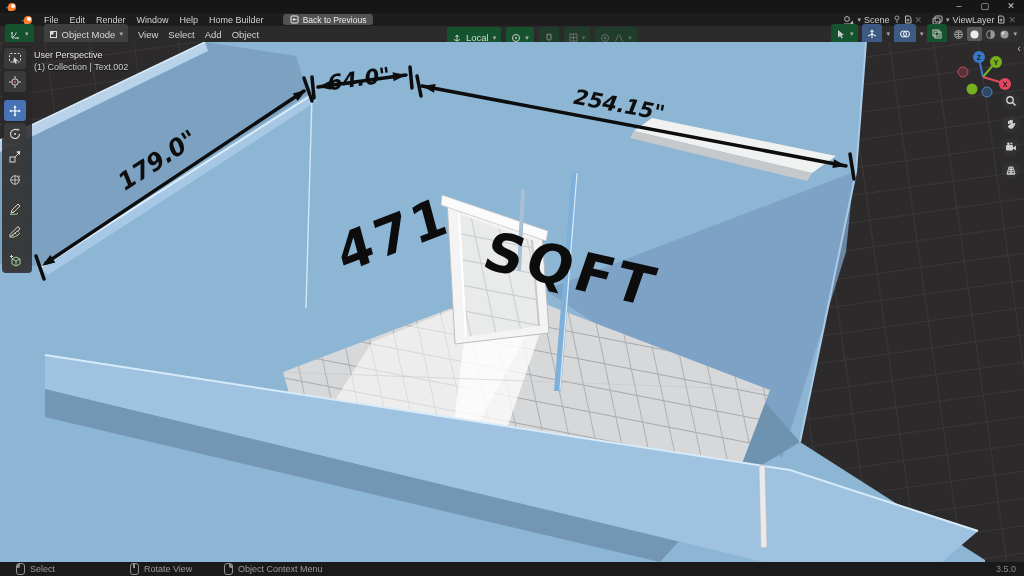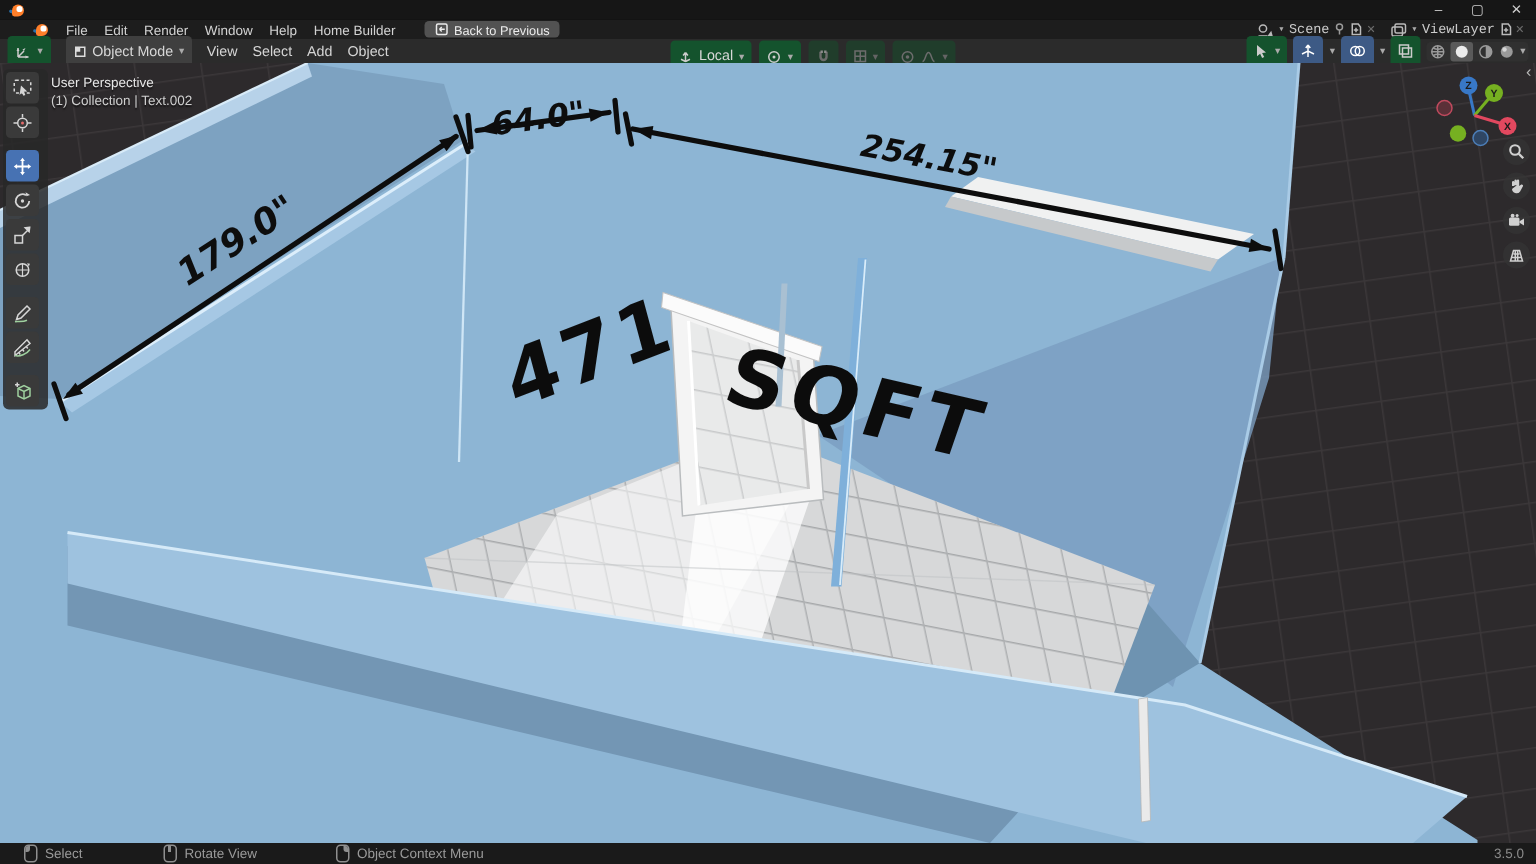--- a/index.html
+++ b/index.html
@@ -6,21 +6,21 @@
   body{width:1024px;height:576px;overflow:hidden;font-family:"Liberation Sans",sans-serif;-webkit-font-smoothing:antialiased;}
   .bar{position:absolute;left:0;width:1024px;display:flex;align-items:center;box-sizing:border-box;}
   
   #titlebar{top:0;height:13px;background:#161616;color:#c9c9c9;font-size:9px;padding-left:6px;gap:7px;}
   .winctl{margin-left:auto;display:flex;height:13px;}
   .winctl span{width:26px;text-align:center;font-size:9px;line-height:13px;color:#cfcfcf;}
   
   #menubar{top:13px;height:13px;background:#1d1d1d;color:#d2d2d2;font-size:9px;padding-left:22px;gap:11px;text-align:right;}
   #menubar .mitem{cursor:default;}
   .backbtn{background:#525252;border-radius:3px;color:#ececec;height:11px;display:flex;align-items:center;padding:0 7px;gap:4px;margin-left:8px;font-size:8.5px;}
-  .dbwidget{display:flex;align-items:center;gap:3px;color:#cccccc;font-family:Liberation Mono, monospace;}
+  .dbwidget{display:flex;align-items:center;gap:3px;color:#cccccc;}
   .dim{opacity:.45;}
   
   #vheader{top:26px;height:16px;background:#2b2b2b;color:#d8d8d8;font-size:9.5px;padding:0 5px;gap:10px;}
   .pill{background:#3f3f3f;border-radius:3px;height:13px;display:flex;align-items:center;padding:4px 5px;gap:4px;}
   .pill.darker{background:#14532d;justify-content:flex-end;}
   .pill.blue{background:#3d5a85;}
   .hmenu{color:#d5d5d5;}
   .chev{font-size:7px;color:#aaaaaa;}
   .hdr-center{position:absolute;left:447px;top:1px;display:flex;align-items:center;gap:5px;}
   .hdr-right{margin-left:auto;display:flex;align-items:center;gap:4px;}
@@ -451,21 +451,21 @@
   </div>
 </div>
 
 <div class="bar" id="statusbar">
   <span class="hint" style="left:16px;">
     <span class="mouseico mleft">
         <i></i>
       </span>
     <span>Select</span>
   </span>
-  <span class="hint" style="left:109px;">
+  <span class="hint" style="left:130px;">
     <span class="mouseico mmid">
         <i></i>
       </span>
     <span>Rotate View</span>
   </span>
   <span class="hint" style="left:224px;">
     <span class="mouseico mright">
         <i></i>
       </span>
     <span>Object Context Menu</span>

